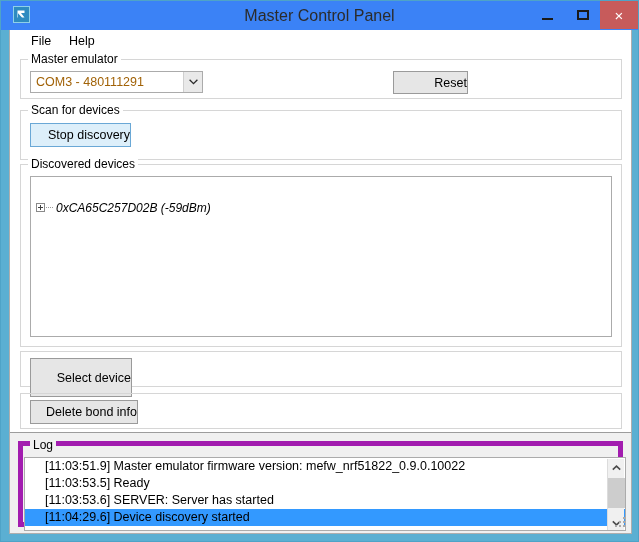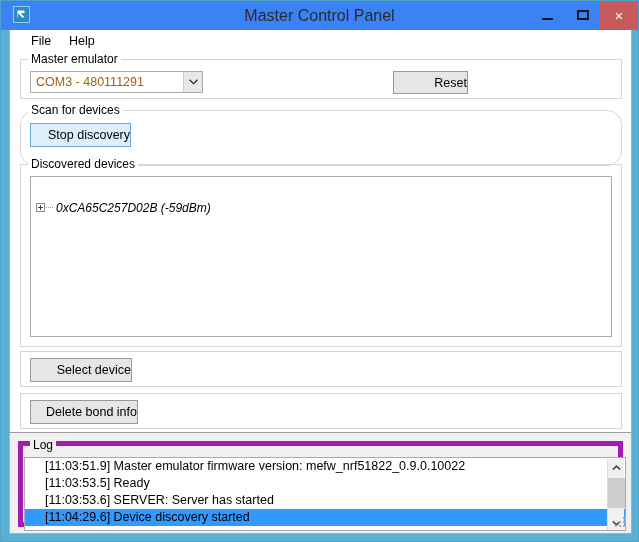--- a/index.html
+++ b/index.html
@@ -115,21 +115,21 @@
     top: -8px; left: 7px;
     background: #FFFFFF;
     padding: 0 3px;
     font-size: 12px;
     color: #000000;
     white-space: nowrap;
   }
   .group-label.on-gray { background: #F0F0F0; }
 
   #group-emulator { left: 10px; top: 29px; width: 602px; height: 40px; }
-  #group-scan     { left: 10px; top: 80px; width: 602px; height: 56px; border-radius: 15px; }
+  #group-scan     { left: 10px; top: 80px; width: 602px; height: 50px; }
   #group-devices  { left: 10px; top: 134px; width: 602px; height: 183px; }
   #group-select   { left: 10px; top: 321px; width: 602px; height: 36px; }
   #group-bond     { left: 10px; top: 363px; width: 602px; height: 36px; }
 
   
   .combo {
     position: absolute;
     left: 9px; top: 11px;
     width: 173px; height: 22px;
     background: #FFFFFF;
@@ -168,21 +168,21 @@
     text-align: right;
     cursor: default;
     padding: 0;
   }
   .btn.hover {
     background: #DDEFFA;
     border-color: #6AA8D6;
   }
   #btn-reset { left: 372px; top: 11px; width: 75px; height: 23px; }
   #btn-stop-discovery { left: 9px; top: 12px; width: 101px; height: 24px; }
-  #btn-select-device { left: 9px; top: 6px; width: 102px; height: 24px; }
+  #btn-select-device { left: 9px; top: 6px; width: 102px; height: 39px; }
   #btn-delete-bond { left: 9px; top: 6px; width: 108px; height: 24px; }
 
   
   .treeview {
     position: absolute;
     left: 9px; top: 11px;
     width: 582px; height: 161px;
     background: #FFFFFF;
     border: 1px solid #ABABAB;
     overflow: hidden;

